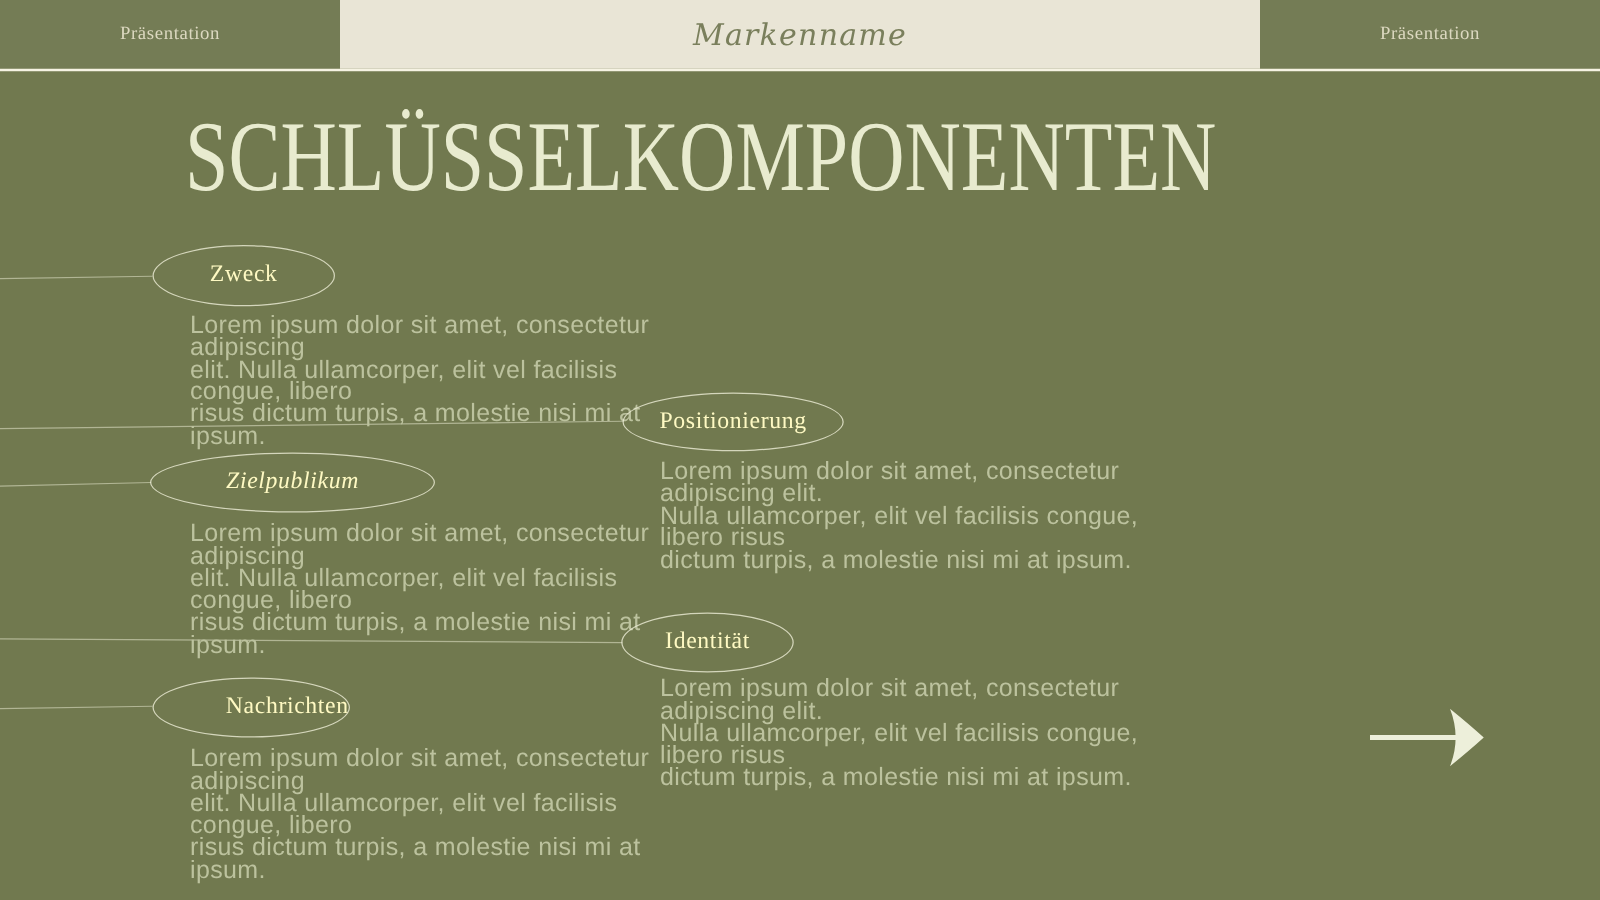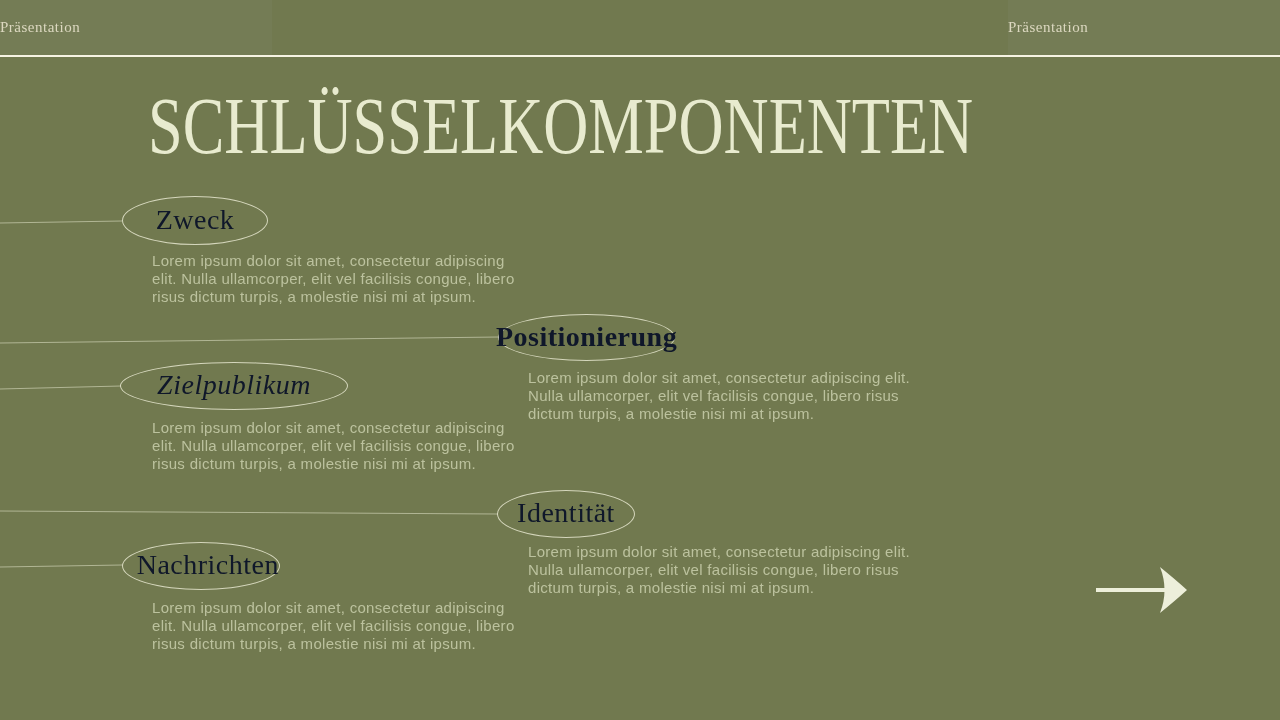--- a/index.html
+++ b/index.html
@@ -7,21 +7,21 @@
     position: relative;
     width: 1280px;
     height: 720px;
     overflow: hidden;
     background: #71794F;
     font-family: "Liberation Sans", sans-serif;
   }
 
   
   .header { position: absolute; top: 0; left: 0; width: 1280px; height: 55px; }
-  .hpanel { position: absolute; top: 0; height: 55px; display: flex; align-items: center; }
+  .hpanel { position: absolute; top: 0; height: 55px; display: flex; align-items: center; justify-content: center; }
   .hpanel.left  { left: 0;    width: 272px;  background: #747C55; }
   .hpanel.center{ left: 272px; width: 736px; background: #E9E5D6; }
   .hpanel.right { left: 1008px; width: 272px; background: #747C55; }
   .hlabel {
     font-family: "Liberation Serif", serif;
     font-size: 15px;
     letter-spacing: 0.5px;
     color: #DCD8C0;
   }
   .brand {
@@ -64,42 +64,42 @@
   .comp { position: absolute; }
   .pill {
     position: absolute; top: 0; left: 0;
     border: 1px solid rgba(238,238,215,0.8);
     border-radius: 50%;
     display: flex; align-items: center; justify-content: center;
     box-sizing: border-box;
   }
   .pill-label {
     font-family: "Liberation Serif", serif;
-    font-size: 28px;
+    font-size: 19px;
     letter-spacing: 0.5px;
-    color: #0f172a;
+    color: #fef9c3;
     padding-bottom: 2px;
   }
   .comp-body {
     position: absolute;
     margin: 0;
     width: 400px;
-    font-size: 15px;
+    font-size: 20px;
     line-height: 17.8px;
     letter-spacing: 0.3px;
     color: #BCC29E;
     white-space: pre-line;
   }
 
   .c1 { left: 122px; top: 196px; }
   .c1 .pill { width: 146px; height: 49px; }
   .c1 .comp-body { left: 30px; top: 56px; }
 
   .c2 { left: 498px; top: 314px; }
-  .c2 .pill { width: 177px; height: 47px; font-weight: bold; }
+  .c2 .pill { width: 177px; height: 47px; }
   .c2 .comp-body { left: 30px; top: 55px; }
 
   .c3 { left: 120px; top: 362px; }
   .c3 .pill { width: 228px; height: 48px; font-style: italic; }
   .c3 .comp-body { left: 32px; top: 57px; }
 
   .c4 { left: 497px; top: 490px; }
   .c4 .pill { width: 138px; height: 48px; }
   .c4 .comp-body { left: 31px; top: 53px; }
 
@@ -108,20 +108,23 @@
   .c5 .comp-body { left: 30px; top: 57px; }
 </style>
 </head>
 <body>
 
 <div class="slide">
 
   <div class="header">
     <div class="hpanel left">
       <span class="hlabel">Präsentation</span>
+    </div>
+    <div class="hpanel center">
+      <span class="brand">Markenname</span>
     </div>
     <div class="hpanel right">
       <span class="hlabel">Präsentation</span>
     </div>
   </div>
   <div class="divider"></div>
 
   <h1 class="title">SCHLÜSSELKOMPONENTEN</h1>
 
   <svg class="overlay" width="1280" height="720" viewBox="0 0 1280 720">

